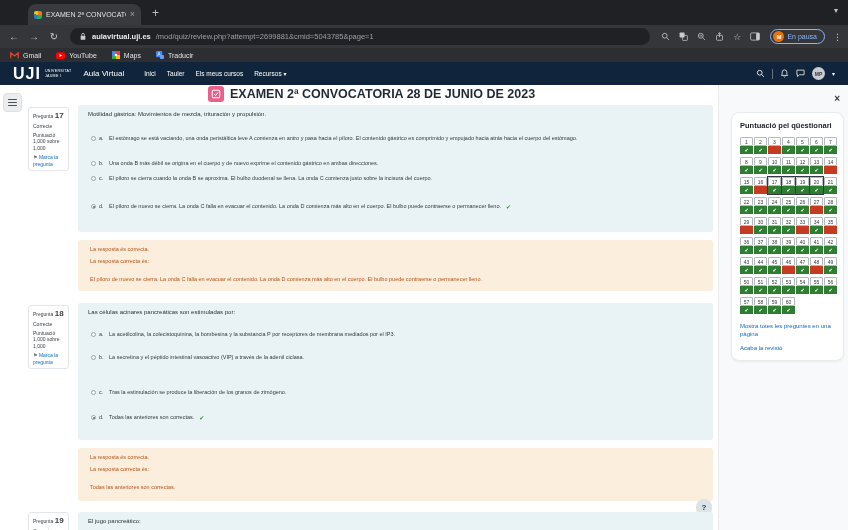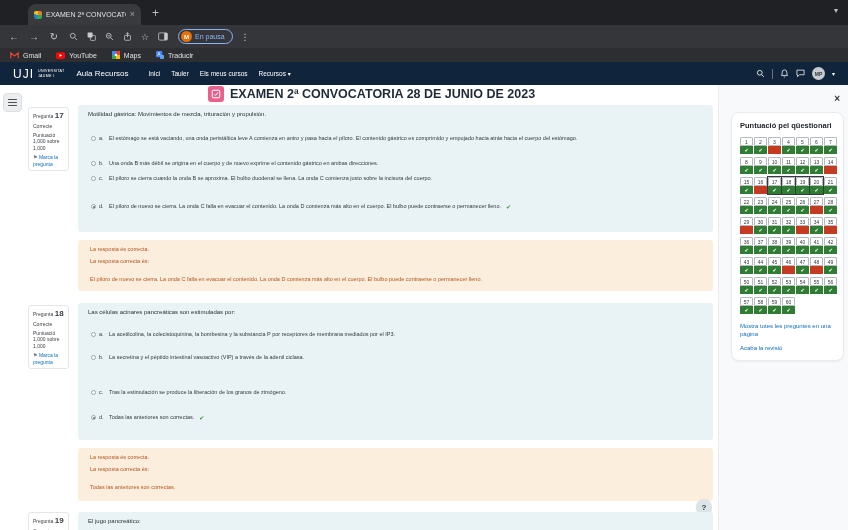--- a/index.html
+++ b/index.html
@@ -32,21 +32,21 @@
     font-size:6px; font-weight:bold; display:flex; align-items:center; justify-content:center; }
   .profile-status { color:#8ab4f8; font-size:7px; white-space:nowrap; }
   .dots { color:#c7cbcf; font-size:9px; }
 
   .bookmarks { height:14px; background:#2d2e31; display:flex; align-items:center; gap:15px; padding:0 10px; }
   .bm { display:flex; align-items:center; gap:4px; }
   .bm-label { color:#dfe3e6; font-size:7px; white-space:nowrap; }
 
   
   .ujinav { height:23px; background:#10253c; display:flex; align-items:center; padding:0 13px; }
-  .uji-logo { color:#fff; font-weight:normal; font-size:12px; letter-spacing:1px;text-align:center; }
+  .uji-logo { color:#fff; font-weight:bold; font-size:16px; letter-spacing:1px;text-align:center; }
   .uji-uni { color:#fff; font-size:3.6px; line-height:1.2; margin-left:4px; letter-spacing:0.3px; }
   .uji-brand { color:#fff; font-size:8px; margin-left:12px; white-space:nowrap; }
   .uji-links { display:flex; gap:11px; margin-left:20px; }
   .uji-link { color:#fff; font-size:6.5px; white-space:nowrap; }
   .uji-right { margin-left:auto; display:flex; align-items:center; gap:7px; }
   .uji-divider { width:1px; height:10px; background:rgba(255,255,255,.35); }
   .uji-avatar { width:13px; height:13px; border-radius:50%; background:#c8ccd0; color:#343a40;
     font-size:5px; font-weight:bold; display:flex; align-items:center; justify-content:center; }
   .uji-caret { color:#fff; font-size:6px; }
 
@@ -120,20 +120,28 @@
     <span class="tab-close">×</span>
   </div>
   <span class="newtab">+</span>
   <span class="tab-chevron">▾</span>
 </div>
 
 <div class="toolbar">
   <span class="navbtn">←</span>
   <span class="navbtn">→</span>
   <span class="navbtn">↻</span>
+  <div class="urlbar">
+    <svg width="8" height="9" viewBox="0 0 12 13">
+      <rect x="2.5" y="5.5" width="7" height="6" rx="1" fill="#c7cbcf"></rect>
+      <path d="M4 5.5V3.8a2 2 0 0 1 4 0v1.7" fill="none" stroke="#c7cbcf" stroke-width="1.3"></path>
+    </svg>
+    <span class="url-domain">aulavirtual.uji.es</span>
+      <span class="url-path">/mod/quiz/review.php?attempt=2699881&amp;cmid=5043785&amp;page=1</span>
+  </div>
   <span class="tbicon">
     <svg width="9" height="9" viewBox="0 0 12 12">
         <circle cx="5" cy="5" r="3.2" fill="none" stroke="currentColor" stroke-width="1.1"></circle>
         <line x1="7.6" y1="7.6" x2="10.6" y2="10.6" stroke="currentColor" stroke-width="1.1"></line>
       </svg>
   </span>
   <span class="tbicon">
     <svg width="9" height="9" viewBox="0 0 12 12">
         <rect x="0.8" y="0.8" width="6.6" height="6.6" rx="1" fill="currentColor"></rect>
         <rect x="4.6" y="4.6" width="6.6" height="6.6" rx="1" fill="none" stroke="currentColor" stroke-width="1"></rect>
@@ -200,21 +208,21 @@
     <span class="bm-label">Traducir</span>
   </span>
 </div>
 
 <div class="ujinav">
   <span class="uji-logo">UJI</span>
   <span class="uji-uni">
     <div>UNIVERSITAT</div>
     <div>JAUME I</div>
   </span>
-  <span class="uji-brand">Aula Recursos</span>
+  <span class="uji-brand">Aula Virtual</span>
   <span class="uji-links">
     <span class="uji-link">Inici</span>
     <span class="uji-link">Tauler</span>
     <span class="uji-link">Els meus cursos</span>
     <span class="uji-link"><span>Recursos</span> <span class="uji-caret">▾</span></span>
   </span>
   <span class="uji-right">
     <svg width="9" height="9" viewBox="0 0 12 12">
         <circle cx="5" cy="5" r="3.2" fill="none" stroke="#fff" stroke-width="1.1"></circle>
         <line x1="7.6" y1="7.6" x2="10.6" y2="10.6" stroke="#fff" stroke-width="1.1"></line>

